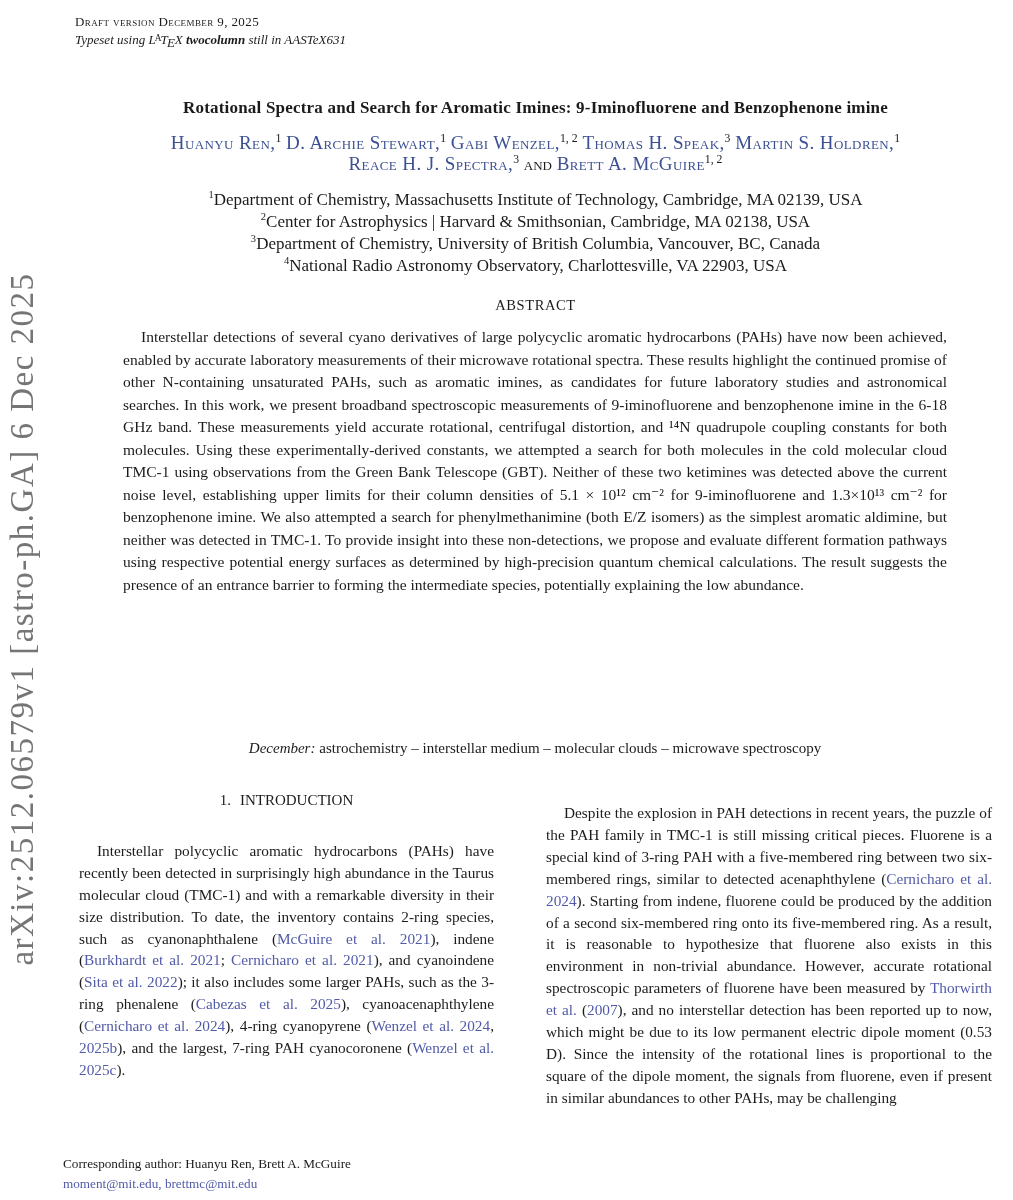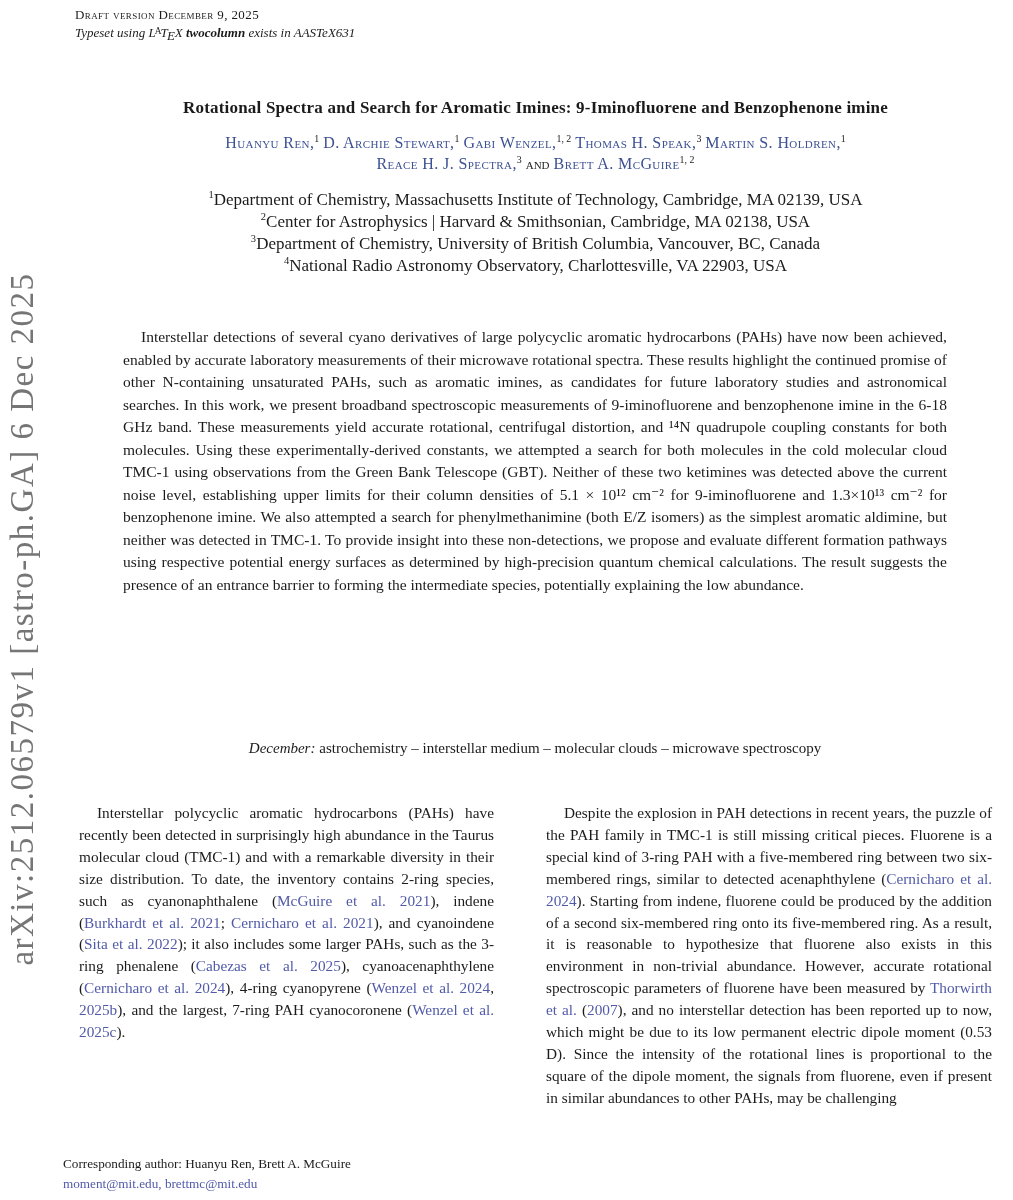--- a/index.html
+++ b/index.html
@@ -21,30 +21,30 @@
     width: 772px;
     transform: rotate(-90deg);
     transform-origin: 0 0;
     text-align: center;
     font-size: 33px;
     letter-spacing: 1.5px;
     color: var(--watermark, #757575);
     white-space: nowrap;
   }
   
-  .draft-header { position: absolute; left: 75px; top: 6px; font-size: 13px; line-height: 17px; }
+  .draft-header { position: absolute; left: 75px; top: 13px; font-size: 13px; line-height: 17px; }
   .draft-line { font-variant: small-caps; letter-spacing: 0.4px; }
   .typeset-line { font-style: italic; }
   .bold { font-weight: bold; }
   .latex-a { font-size: 0.72em; vertical-align: 0.30em; margin-left: -0.10em; margin-right: -0.10em; font-style: normal; }
   .latex-e { vertical-align: -0.22em; margin-left: -0.06em; margin-right: -0.02em; }
   
   .title-block { position: absolute; left: 63px; top: 98px; width: 945px; text-align: center; }
   .paper-title { font-size: 17px; font-weight: bold; letter-spacing: 0.2px; margin: 0 0 14px 0; }
-  .authors-line { font-size: 16px; line-height: 21px; }
+  .authors-line { font-size: 19px; line-height: 21px; }
   .author { color: var(--author, #3c5093); font-variant: small-caps; letter-spacing: 0.4px; }
   .sc { font-variant: small-caps; }
   sup { font-size: 0.62em; line-height: 0; }
   .affiliations { margin-top: 15px; font-size: 17px; line-height: 22px; }
   
   .abstract-heading { position: absolute; left: 63px; top: 297px; width: 945px; text-align: center; font-size: 14.5px; letter-spacing: 0.6px; }
   .abstract-body {
     position: absolute; left: 123px; top: 326px; width: 824px;
     font-size: 15.5px; line-height: 22.5px; text-align: justify; text-indent: 18px;
   }
@@ -65,41 +65,45 @@
 </style>
 </head>
 <body>
 
 <div class="page">
 
   <div class="watermark">arXiv:2512.06579v1  [astro-ph.GA]  6 Dec 2025</div>
 
   <div class="draft-header">
     <div class="draft-line">Draft version December 9, 2025</div>
-    <div class="typeset-line"><span>Typeset using </span><span>L</span><span class="latex-a">A</span><span>T</span><span class="latex-e">E</span><span>X </span><span class="bold">twocolumn</span><span> exists in AASTeX631</span></div>
+    <div class="typeset-line"><span>Typeset using </span><span>L</span><span class="latex-a">A</span><span>T</span><span class="latex-e">E</span><span>X </span><span class="bold">twocolumn</span><span> still in AASTeX631</span></div>
   </div>
 
   <div class="title-block">
     <div class="paper-title">Rotational Spectra and Search for Aromatic Imines: 9-Iminofluorene and Benzophenone imine</div>
     <div class="authors-line"><span class="author">Huanyu Ren</span><span class="author">,</span><sup>1</sup><span> </span><span class="author">D. Archie Stewart</span><span class="author">,</span><sup>1</sup><span> </span><span class="author">Gabi Wenzel</span><span class="author">,</span><sup>1, 2</sup><span> </span><span class="author">Thomas H. Speak</span><span class="author">,</span><sup>3</sup><span> </span><span class="author">Martin S. Holdren</span><span class="author">,</span><sup>1</sup></div>
     <div class="authors-line"><span class="author">Reace H. J. Spectra</span><span class="author">,</span><sup>3</sup><span class="sc"> and </span><span class="author">Brett A. McGuire</span><sup>1, 2</sup></div>
     <div class="affiliations">
       <div><sup>1</sup><span>Department of Chemistry, Massachusetts Institute of Technology, Cambridge, MA 02139, USA</span></div>
       <div><sup>2</sup><span>Center for Astrophysics | Harvard &amp; Smithsonian, Cambridge, MA 02138, USA</span></div>
       <div><sup>3</sup><span>Department of Chemistry, University of British Columbia, Vancouver, BC, Canada</span></div>
       <div><sup>4</sup><span>National Radio Astronomy Observatory, Charlottesville, VA 22903, USA</span></div>
     </div>
   </div>
 
+  <div class="abstract-heading">ABSTRACT</div>
   <div class="abstract-body">Interstellar detections of several cyano derivatives of large polycyclic aromatic hydrocarbons (PAHs) have now been achieved, enabled by accurate laboratory measurements of their microwave rotational spectra. These results highlight the continued promise of other N-containing unsaturated PAHs, such as aromatic imines, as candidates for future laboratory studies and astronomical searches. In this work, we present broadband spectroscopic measurements of 9-iminofluorene and benzophenone imine in the 6-18 GHz band. These measurements yield accurate rotational, centrifugal distortion, and ¹⁴N quadrupole coupling constants for both molecules. Using these experimentally-derived constants, we attempted a search for both molecules in the cold molecular cloud TMC-1 using observations from the Green Bank Telescope (GBT). Neither of these two ketimines was detected above the current noise level, establishing upper limits for their column densities of 5.1 × 10¹² cm⁻² for 9-iminofluorene and 1.3×10¹³ cm⁻² for benzophenone imine. We also attempted a search for phenylmethanimine (both E/Z isomers) as the simplest aromatic aldimine, but neither was detected in TMC-1. To provide insight into these non-detections, we propose and evaluate different formation pathways using respective potential energy surfaces as determined by high-precision quantum chemical calculations. The result suggests the presence of an entrance barrier to forming the intermediate species, potentially explaining the low abundance.</div>
 
   <div class="keywords"><span class="kw-label">December: </span><span>astrochemistry – interstellar medium – molecular clouds – microwave spectroscopy</span></div>
 
   <div class="columns">
     <div class="col col-left">
+      <div class="section-heading">
+        <span class="section-number">1.</span><span>INTRODUCTION</span>
+      </div>
       <p><span>Interstellar polycyclic aromatic hydrocarbons (PAHs) have recently been detected in surprisingly high abundance in the Taurus molecular cloud (TMC-1) and with a remarkable diversity in their size distribution. To date, the inventory contains 2-ring species, such as cyanonaphthalene (</span><span class="link">McGuire et al. 2021</span><span>), indene (</span><span class="link">Burkhardt et al. 2021</span><span>; </span><span class="link">Cernicharo et al. 2021</span><span>), and cyanoindene (</span><span class="link">Sita et al. 2022</span><span>); it also includes some larger PAHs, such as the 3-ring phenalene (</span><span class="link">Cabezas et al. 2025</span><span>), cyanoacenaphthylene (</span><span class="link">Cernicharo et al. 2024</span><span>), 4-ring cyanopyrene (</span><span class="link">Wenzel et al. 2024</span><span>, </span><span class="link">2025b</span><span>), and the largest, 7-ring PAH cyanocoronene (</span><span class="link">Wenzel et al. 2025c</span><span>).</span></p>
       <div class="footnote">
         <div>Corresponding author: Huanyu Ren, Brett A. McGuire</div>
         <div class="link">moment@mit.edu, brettmc@mit.edu</div>
       </div>
     </div>
     <div class="col col-right">
       <p><span>Despite the explosion in PAH detections in recent years, the puzzle of the PAH family in TMC-1 is still missing critical pieces. Fluorene is a special kind of 3-ring PAH with a five-membered ring between two six-membered rings, similar to detected acenaphthylene (</span><span class="link">Cernicharo et al. 2024</span><span>). Starting from indene, fluorene could be produced by the addition of a second six-membered ring onto its five-membered ring. As a result, it is reasonable to hypothesize that fluorene also exists in this environment in non-trivial abundance. However, accurate rotational spectroscopic parameters of fluorene have been measured by </span><span class="link">Thorwirth et al.</span><span> (</span><span class="link">2007</span><span>), and no interstellar detection has been reported up to now, which might be due to its low permanent electric dipole moment (0.53 D). Since the intensity of the rotational lines is proportional to the square of the dipole moment, the signals from fluorene, even if present in similar abundances to other PAHs, may be challenging</span></p>
     </div>
   </div>

